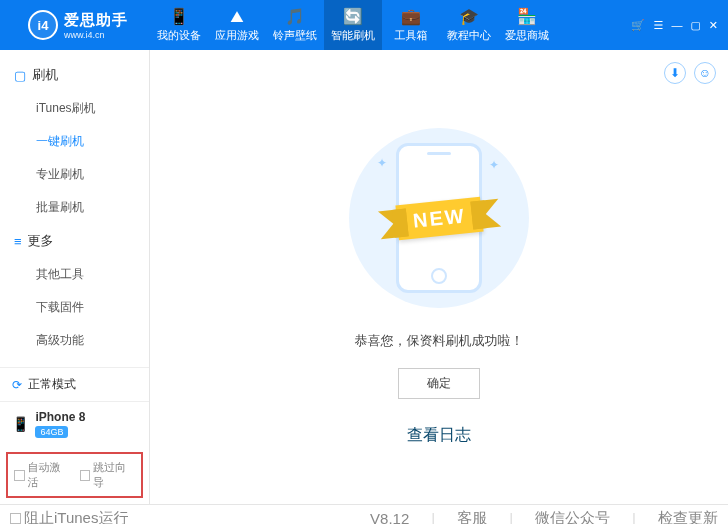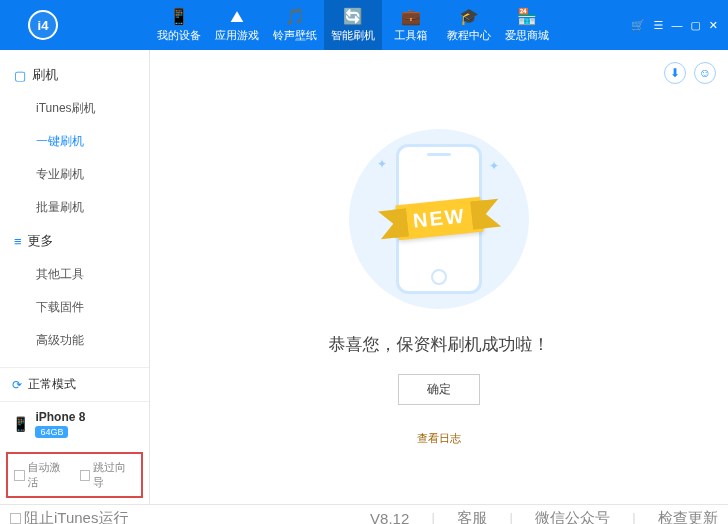--- a/index.html
+++ b/index.html
@@ -38,35 +38,39 @@
 .hero::before,.hero::after{content:"✦";position:absolute;color:#9fd0ff;font-size:12px}
 .hero::before{top:28px;left:28px}
 .hero::after{top:30px;right:30px}
 .phone{width:86px;height:150px;background:#fff;border:3px solid #cfe6ff;border-radius:12px;position:relative}
 .phone::before{content:"";position:absolute;top:6px;left:50%;transform:translateX(-50%);width:24px;height:3px;background:#cfe6ff;border-radius:2px}
 .phone::after{content:"";position:absolute;bottom:6px;left:50%;transform:translateX(-50%);width:12px;height:12px;border:2px solid #cfe6ff;border-radius:50%}
 .ribbon{position:absolute;background:#ffcb2f;color:#fff;font-weight:bold;font-size:20px;padding:6px 16px;letter-spacing:2px;transform:rotate(-6deg);box-shadow:0 2px 4px rgba(0,0,0,0.15)}
 .ribbon::before,.ribbon::after{content:"";position:absolute;top:4px;width:0;height:0;border:14px solid #e6b420}
 .ribbon::before{left:-18px;border-left-color:transparent}
 .ribbon::after{right:-18px;border-right-color:transparent}
-.success-text{margin-top:24px;font-size:17px;color:#444}
+.success-text{margin-top:24px;font-size:13px;color:#444}
 .ok-btn{margin-top:18px;border:1px solid #ccc;background:#fff;padding:6px 28px;font-size:12px;color:#444;cursor:pointer}
-.log-link{margin-top:26px;font-size:11px;color:#a16207;cursor:pointer}
+.log-link{margin-top:26px;font-size:16px;color:#0c4a6e;cursor:pointer}
 .footer{height:28px;border-top:1px solid #e5e5e5;display:flex;align-items:center;font-size:15px;color:#888;padding:0 10px}
 .footer .fl{display:flex;align-items:center;gap:4px}
 .footer .fr{margin-left:auto;display:flex;align-items:center;gap:22px}
 .footer .sep{color:#ddd}
 .phone-icon{color:#1a8cff;font-size:14px}
 </style>
 </head>
 <body>
 
 <div class="header">
   <div class="logo-area">
     <div class="logo-circle">i4</div>
+    <div class="logo-text">
+      <div class="ln1">爱思助手</div>
+      <div class="ln2">www.i4.cn</div>
+    </div>
   </div>
   <div class="top-nav" id="top-nav">
       <div class="top-nav-item">
         <div class="icon">📱</div>
         <div>我的设备</div>
       </div>
       <div class="top-nav-item">
         <div class="icon">⛰</div>
         <div>应用游戏</div>
       </div>

